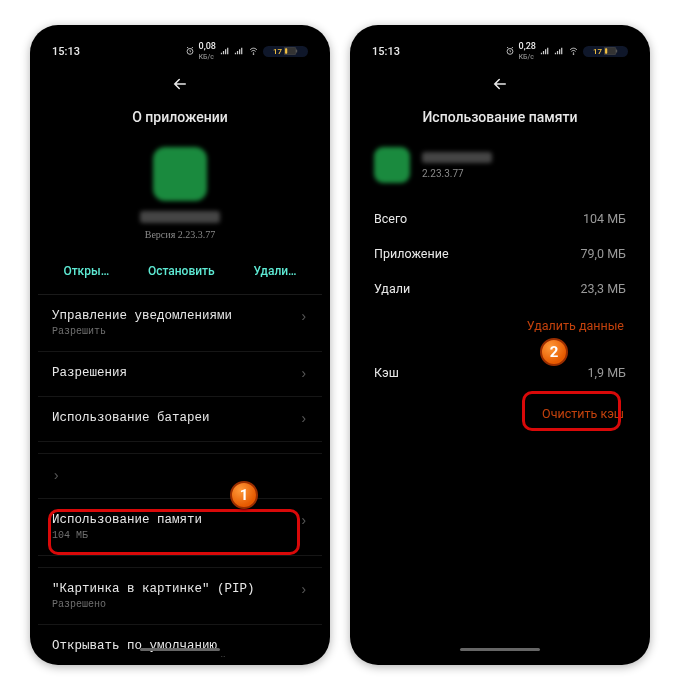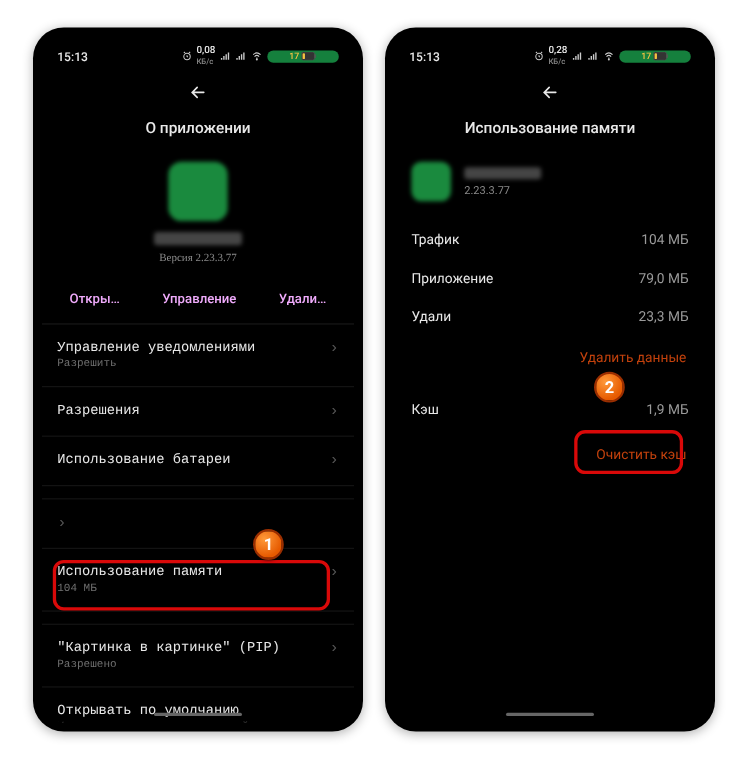--- a/index.html
+++ b/index.html
@@ -46,23 +46,23 @@
   .status-right {
     display: flex;
     align-items: center;
     gap: 4px;
     font-size: 9px;
   }
   .status-right svg { display: block; }
   .battery-pill {
     display: inline-flex;
     align-items: center;
-    background: #15803d;
+    background: #0f172a;
     border-radius: 6px;
-    padding: 1px 20px;
+    padding: 1px 10px;
     gap: 2px;
   }
   .battery-pill .pct { font-size: 8px; color: #f5c242; }
   .hdr {
     display: flex;
     align-items: center;
     gap: 16px;
     padding: 10px 14px 14px;
     flex-direction: column;
   }
@@ -80,21 +80,21 @@
     margin: 0 auto 6px; border-radius: 3px; filter: blur(2px);
   }
   .appver { font-size: 10px; color: #8a8a8a; font-family: Liberation Serif, serif; }
 
   .actionrow {
     display: flex; justify-content: space-around;
     padding: 10px 6px 16px;
     border-bottom: 1px solid #1a1a1a;
   }
   .actionrow span {
-    color: #f0abfc; font-size: 12px; font-weight: 500;
+    color: #5eead4; font-size: 12px; font-weight: 500;
     white-space: nowrap; overflow: hidden;
   }
 
   .row {
     display: flex; align-items: flex-start; justify-content: space-between;
     padding: 14px 14px;
     border-bottom: 1px solid #161616;
     font-family: Liberation Mono, monospace;
   }
   .row .left { display: flex; flex-direction: column; gap: 3px; }
@@ -179,21 +179,21 @@
       </div>
 
       <div class="appbox">
         <div class="appicon"></div>
         <div class="appname"></div>
         <div class="appver"><span>Версия</span> <span>2.23.3.77</span></div>
       </div>
 
       <div class="actionrow">
         <span>Откры…</span>
-        <span>Управление</span>
+        <span>Остановить</span>
         <span>Удали…</span>
       </div>
 
       <div class="row">
         <div class="left">
             <span class="lbl">Управление уведомлениями</span>
             <span class="sub">Разрешить</span>
           </div>
         <span class="chev">›</span>
       </div>
@@ -287,21 +287,21 @@
 
       <div class="appbox2">
         <div class="appicon2"></div>
         <div class="appmeta2">
           <div class="nm"></div>
           <div class="ver">2.23.3.77</div>
         </div>
       </div>
 
       <div class="kv">
-        <span>Трафик</span>
+        <span>Всего</span>
         <span class="v">104 МБ</span>
       </div>
       <div class="kv">
         <span>Приложение</span>
         <span class="v">79,0 МБ</span>
       </div>
       <div class="kv">
         <span>Удали</span>
         <span class="v">23,3 МБ</span>
       </div>

